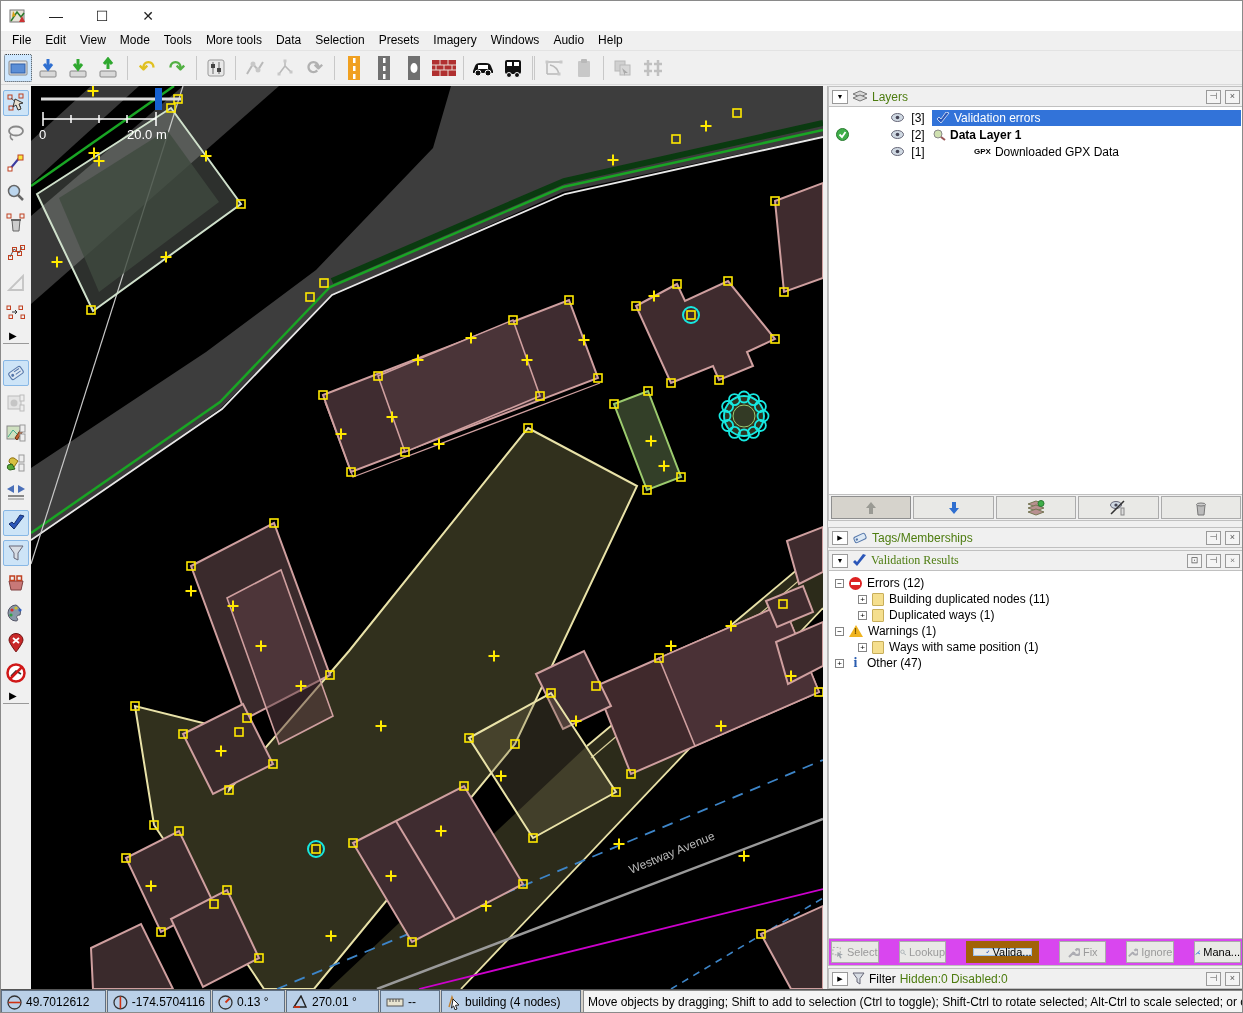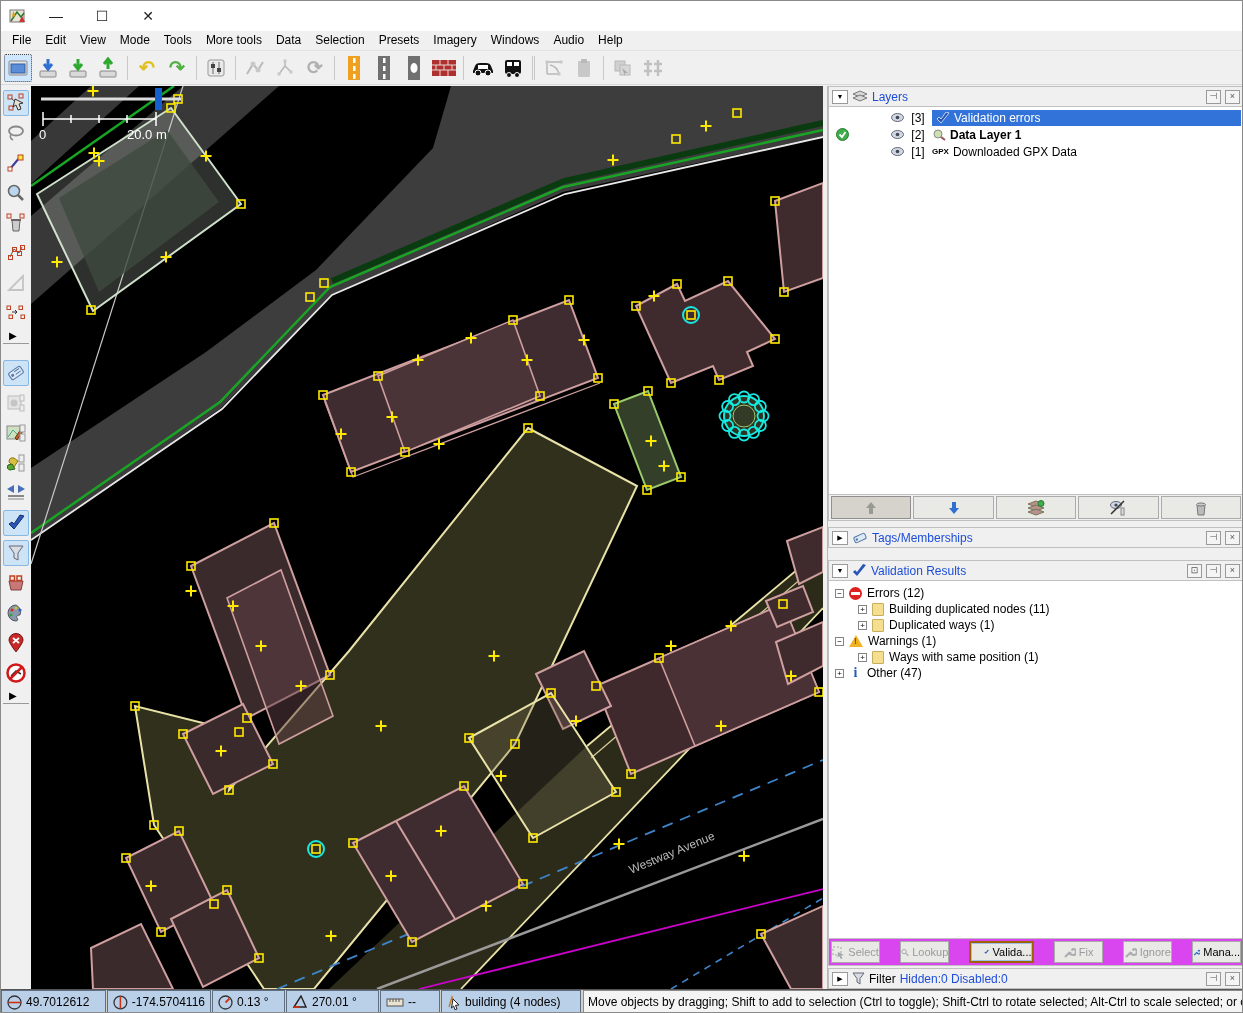--- a/index.html
+++ b/index.html
@@ -33,54 +33,54 @@
   .stool.active { background:#cde4f7; border-color:#88b8e6; }
   .sgap { height:10px; }
   .sexp { width:26px; height:16px; display:flex; align-items:center; justify-content:flex-start; padding-left:6px; border-bottom:1px solid #999; margin-bottom:4px; color:#000; font-size:10px; }
 
   .map-wrap { position:absolute; left:30px; top:0; width:792px; height:903px; background:#000; }
   .map-wrap svg { display:block; }
 
   
   .rightpane { position:absolute; left:826px; top:0; width:417px; height:903px; background:#f0f0f0; border-left:1px solid #b8b8b8; display:flex; flex-direction:column; }
   .panel-header { height:21px; background:#f0f0f0; border:1px solid #c0c0c0; display:flex; align-items:center; padding:0 3px; gap:4px; flex:none; }
-  .panel-header .ph-title { flex:1; color:#1d4ed8; }
+  .panel-header .ph-title { flex:1; color:#4d7c0f; }
   .mini-btn { width:15px; height:14px; border:1px solid #9a9a9a; background:#f4f4f4; display:flex; align-items:center; justify-content:center; font-size:9px; color:#555; line-height:1; }
   .collapse-btn { width:16px; height:14px; border:1px solid #9a9a9a; background:#fff; display:flex; align-items:center; justify-content:center; font-size:7px; color:#000; }
 
   .layers-list { background:#fff; border:1px solid #c0c0c0; border-top:none; height:388px; padding-top:2px; font-size:12px; }
   .layer-row { height:17px; display:flex; align-items:center; gap:5px; padding-left:6px; color:#000; }
   .layer-row .activemark { width:14px; display:flex; justify-content:center; }
   .layer-row .eye { width:14px; display:flex; justify-content:center; margin-left:36px; }
   .layer-row .idx { width:18px; text-align:center; }
   .layer-name-sel { background:#3273d9; color:#fff; padding:1px 4px; display:flex; align-items:center; gap:4px; flex:1; margin-right:2px; }
   .layer-name-plain { display:flex; align-items:center; gap:4px; }
   .bold { font-weight:bold; }
-  .gpx-badge { font-size:8px; font-weight:bold; letter-spacing:0; color:#000; }
+  .gpx-badge { font-size:8px; font-weight:bold; letter-spacing:0; color:#000;margin-left:42px; }
 
   .layer-btns { height:26px; display:flex; gap:2px; padding:1px 2px; background:#f0f0f0; border:1px solid #c0c0c0; border-top:none; flex:none; }
   .lbtn { flex:1; border:1px solid #ababab; background:#e9e9e6; display:flex; align-items:center; justify-content:center; }
   .lbtn.pressed { background:#d6d3cc; border-color:#8f8f8f; }
 
   .tags-header { margin-top:6px; }
   .val-tree { background:#fff; border:1px solid #c0c0c0; border-top:none; flex:1; padding:4px 0 0 6px; color:#000; }
   .tree-row { height:16px; display:flex; align-items:center; gap:5px; }
   .tree-row .indent { width:18px; flex:none; }
   .expander { width:9px; height:9px; border:1px solid #848484; background:#fff; font-size:8px; line-height:7px; text-align:center; color:#000; flex:none; }
   .err-ico { width:13px; height:13px; border-radius:50%; background:#dd2222; position:relative; flex:none; }
   .err-ico::after { content:""; position:absolute; left:2px; right:2px; top:5px; height:3px; background:#fff; }
   .warn-ico { width:0; height:0; border-left:7px solid transparent; border-right:7px solid transparent; border-bottom:12px solid #f0b420; position:relative; flex:none; }
   .warn-ico::after { content:"!"; position:absolute; left:-2px; top:1px; font-size:9px; font-weight:bold; color:#7a5500; }
   .folder-ico { width:12px; height:13px; background:#f5df8e; border:1px solid #c8ae5a; border-radius:1px; flex:none; }
   .info-ico { width:13px; text-align:center; color:#2a5db0; font-weight:bold; font-family:"Liberation Serif",serif; font-size:14px; flex:none; }
 
   .val-btns { height:27px; display:flex; gap:20px; padding:2px; background:#d946ef; border:1px solid #c0c0c0; border-top:none; flex:none; }
   .vbtn { flex:1; border:1px solid #ababab; background:#e9e9e6; display:flex; align-items:center; justify-content:center; gap:3px; font-size:11px; color:#000; white-space:nowrap; overflow:hidden; }
   .vbtn.disabled { color:#9a9a9a; }
-  .vbtn.focused { border:2px solid #a16207; box-shadow:inset 0 0 0 1px #9cc0e8;padding-left:13px; }
+  .vbtn.focused { border:7px solid #a16207; box-shadow:inset 0 0 0 1px #9cc0e8;padding-left:13px; }
 
   .filter-bar { margin-top:2px; }
 
   
   .statusbar { position:absolute; left:0; top:988px; width:1243px; height:25px; background:#d4d0c8; display:flex; align-items:stretch; border-top:1px solid #555; }
   .seg { background:#bad0e8; border:1px solid #5f6f82; display:flex; align-items:center; gap:4px; padding:0 5px; color:#000; font-size:12px; white-space:nowrap; }
   .seg + .seg { margin-left:1px; }
   .help-seg { flex:1; background:#f4f4f4; border:1px solid #8a8a8a; margin-left:2px; display:flex; align-items:center; padding:0 4px; font-size:12px; color:#000; overflow:hidden; white-space:nowrap; }
 </style>
 </head>
@@ -728,21 +728,21 @@
           <g transform="rotate(-25 8 7)">
             <rect x="2" y="4" width="12" height="6" rx="2" fill="#dce8f4" stroke="#5577aa"></rect>
             <circle cx="4.5" cy="7" r="1.2" fill="#5577aa"></circle>
           </g>
         </svg>
       <span class="ph-title">Tags/Memberships</span>
       <div class="mini-btn">⊣</div>
       <div class="mini-btn">×</div>
     </div>
 
-    <div class="panel-header" style="margin-top:12px;">
+    <div class="panel-header" style="margin-top:2px;font-family:Liberation Serif, serif;">
       <div class="collapse-btn">▼</div>
       <svg width="15" height="13" viewBox="0 0 15 13">
           <path d="M1 8 L5 12 L14 1 L11 0 L5 8 L3 6 Z" fill="#2a56b8"></path>
         </svg>
       <span class="ph-title">Validation Results</span>
       <div class="mini-btn">⊡</div>
       <div class="mini-btn">⊣</div>
       <div class="mini-btn">×</div>
     </div>
     <div class="val-tree">

